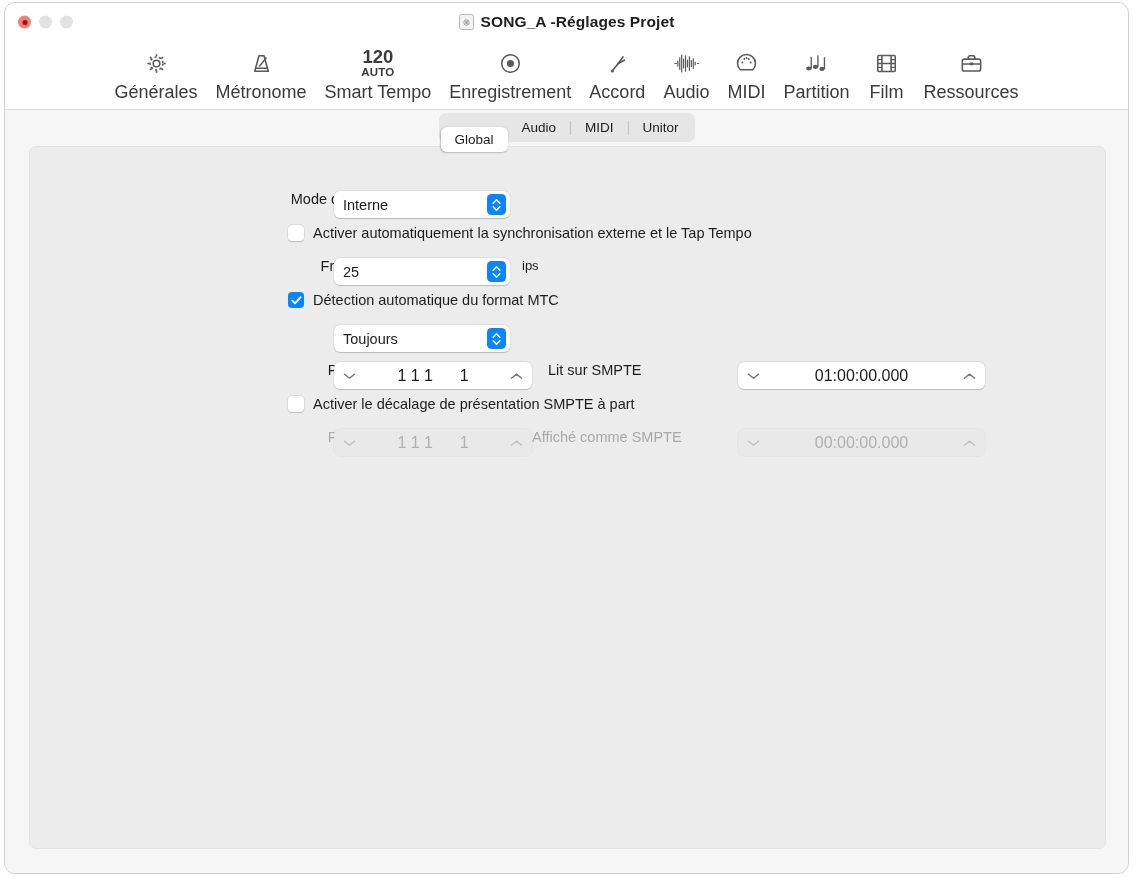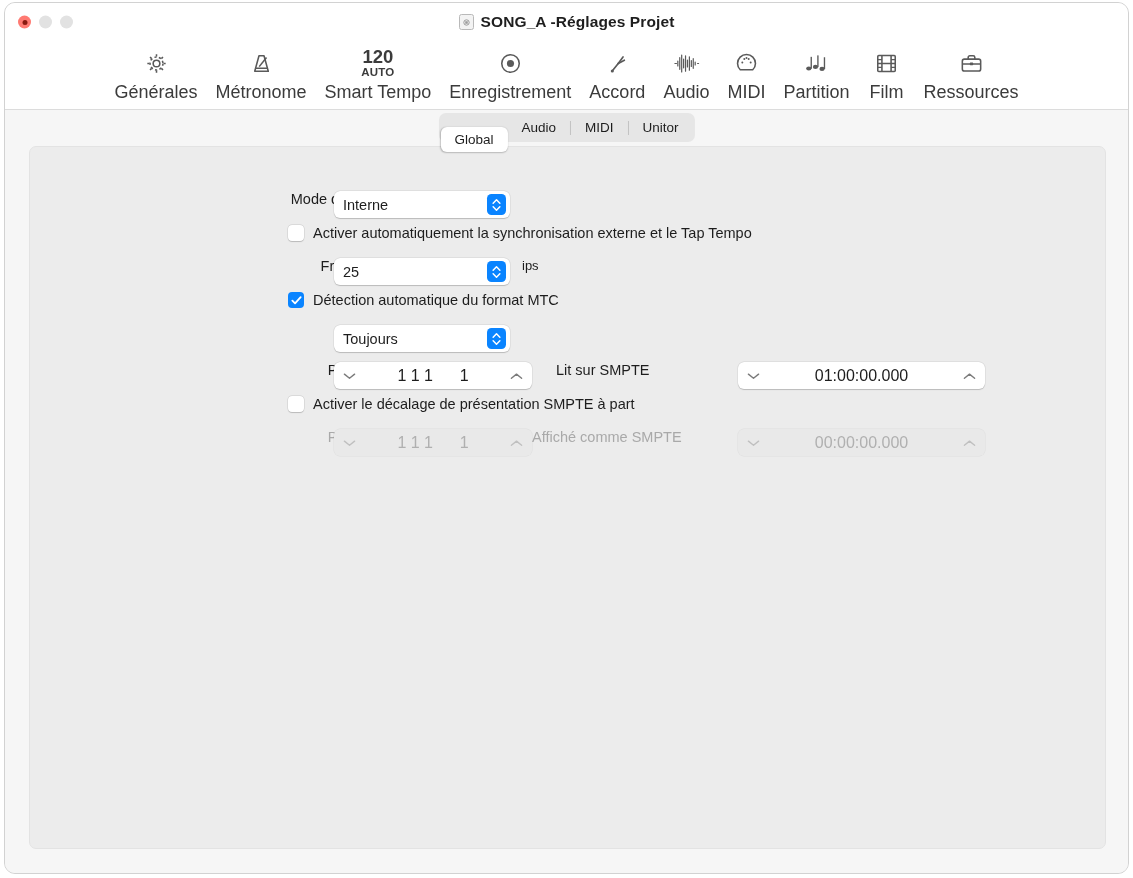--- a/index.html
+++ b/index.html
@@ -551,21 +551,21 @@
                   <path d="M1.5 2l5.5 4.4L12.5 2"></path>
                 </svg>
             </span>
             <span class="stepper-val">1 1 1      1</span>
             <span class="step-ch">
               <svg width="13" height="8" viewBox="0 0 14 8" fill="none" stroke="currentColor" stroke-width="1.5" stroke-linecap="round" stroke-linejoin="round">
                   <path d="M1.5 6.4L7 2l5.5 4.4"></path>
                 </svg>
             </span>
           </div>
-          <span class="mid-label" style="margin-left:24px;">Lit sur SMPTE</span>
+          <span class="mid-label" style="margin-left:16px;">Lit sur SMPTE</span>
         </div>
         <div class="row" style="left:661px; top:215px;">
           <div class="stepper" style="width:247px;">
             <span class="step-ch">
               <svg width="13" height="8" viewBox="0 0 14 8" fill="none" stroke="currentColor" stroke-width="1.5" stroke-linecap="round" stroke-linejoin="round">
                   <path d="M1.5 2l5.5 4.4L12.5 2"></path>
                 </svg>
             </span>
             <span class="stepper-val">01:00:00.000</span>
             <span class="step-ch">

